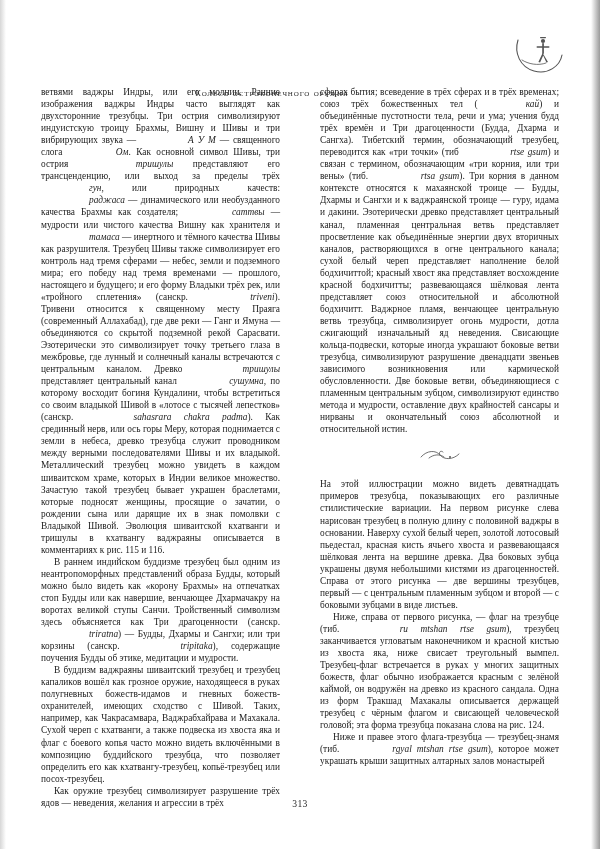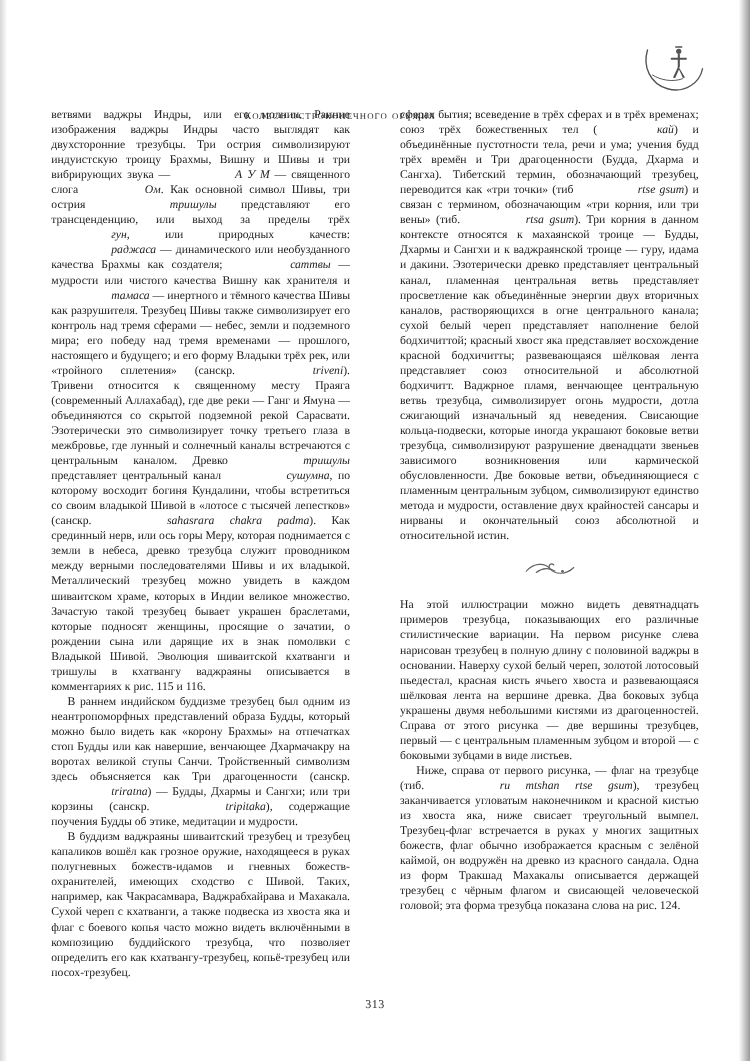--- a/index.html
+++ b/index.html
@@ -132,20 +132,21 @@
     </svg>
   </div>
 
   <div class="columns">
 
     <div class="col">
       <div>
           <p class="noindent"><span>ветвями ваджры Индры, или его молнии. Ранние изображения ваджры Индры часто выглядят как двухсторонние трезубцы. Три острия символизируют индуистскую троицу Брахмы, Вишну и Шивы и три вибрирующих звука — </span><i>А У М</i><span> — священного слога </span><i>Ом</i><span>. Как основной символ Шивы, три острия </span><i>тришулы</i><span> представляют его трансценденцию, или выход за пределы трёх </span><i>гун</i><span>, или природных качеств: </span><i>раджаса</i><span> — динамического или необузданного качества Брахмы как создателя; </span><i>саттвы</i><span> — мудрости или чистого качества Вишну как хранителя и </span><i>тамаса</i><span> — инертного и тёмного качества Шивы как разрушителя. Трезубец Шивы также символизирует его контроль над тремя сферами — небес, земли и подземного мира; его победу над тремя временами — прошлого, настоящего и будущего; и его форму Владыки трёх рек, или «тройного сплетения» (санскр. </span><i>triveni</i><span>). Тривени относится к священному месту Праяга (современный Аллахабад), где две реки — Ганг и Ямуна — объединяются со скрытой подземной рекой Сарасвати. Эзотерически это символизирует точку третьего глаза в межбровье, где лунный и солнечный каналы встречаются с центральным каналом. Древко </span><i>тришулы</i><span> представляет центральный канал </span><i>сушумна</i><span>, по которому восходит богиня Кундалини, чтобы встретиться со своим владыкой Шивой в «лотосе с тысячей лепестков» (санскр. </span><i>sahasrara chakra padma</i><span>). Как срединный нерв, или ось горы Меру, которая поднимается с земли в небеса, древко трезубца служит проводником между верными последователями Шивы и их владыкой. Металлический трезубец можно увидеть в каждом шиваитском храме, которых в Индии великое множество. Зачастую такой трезубец бывает украшен браслетами, которые подносят женщины, просящие о зачатии, о рождении сына или дарящие их в знак помолвки с Владыкой Шивой. Эволюция шиваитской кхатванги и тришулы в кхатвангу ваджраяны описывается в комментариях к рис. 115 и 116.</span></p>
           <p class="indent"><span>В раннем индийском буддизме трезубец был одним из неантропоморфных представлений образа Будды, который можно было видеть как «корону Брахмы» на отпечатках стоп Будды или как навершие, венчающее Дхармачакру на воротах великой ступы Санчи. Тройственный символизм здесь объясняется как Три драгоценности (санскр. </span><i>triratna</i><span>) — Будды, Дхармы и Сангхи; или три корзины (санскр. </span><i>tripitaka</i><span>), содержащие поучения Будды об этике, медитации и мудрости.</span></p>
           <p class="indent"><span>В буддизм ваджраяны шиваитский трезубец и трезубец капаликов вошёл как грозное оружие, находящееся в руках полугневных божеств-идамов и гневных божеств-охранителей, имеющих сходство с Шивой. Таких, например, как Чакрасамвара, Ваджрабхайрава и Махакала. Сухой череп с кхатванги, а также подвеска из хвоста яка и флаг с боевого копья часто можно видеть включёнными в композицию буддийского трезубца, что позволяет определить его как кхатвангу-трезубец, копьё-трезубец или посох-трезубец.</span></p>
+          <p class="indent"><span>Как оружие трезубец символизирует разрушение трёх ядов — неведения, желания и агрессии в трёх</span></p>
         </div>
     </div>
 
     <div class="col">
       <div>
           <p class="noindent"><span>сферах бытия; всеведение в трёх сферах и в трёх временах; союз трёх божественных тел (</span><i>кай</i><span>) и объединённые пустотности тела, речи и ума; учения будд трёх времён и Три драгоценности (Будда, Дхарма и Сангха). Тибетский термин, обозначающий трезубец, переводится как «три точки» (тиб </span><i>rtse gsum</i><span>) и связан с термином, обозначающим «три корния, или три вены» (тиб. </span><i>rtsa gsum</i><span>). Три корния в данном контексте относятся к махаянской троице — Будды, Дхармы и Сангхи и к ваджраянской троице — гуру, идама и дакини. Эзотерически древко представляет центральный канал, пламенная центральная ветвь представляет просветление как объединённые энергии двух вторичных каналов, растворяющихся в огне центрального канала; сухой белый череп представляет наполнение белой бодхичиттой; красный хвост яка представляет восхождение красной бодхичитты; развевающаяся шёлковая лента представляет союз относительной и абсолютной бодхичитт. Ваджрное пламя, венчающее центральную ветвь трезубца, символизирует огонь мудрости, дотла сжигающий изначальный яд неведения. Свисающие кольца-подвески, которые иногда украшают боковые ветви трезубца, символизируют разрушение двенадцати звеньев зависимого возникновения или кармической обусловленности. Две боковые ветви, объединяющиеся с пламенным центральным зубцом, символизируют единство метода и мудрости, оставление двух крайностей сансары и нирваны и окончательный союз абсолютной и относительной истин.</span></p>
         </div>
 
       <div class="ornament">
         <svg viewBox="0 0 46 15" width="46" height="15" aria-hidden="true">
@@ -154,20 +155,21 @@
             <path d="M12 10 C 17 6, 23 6, 27 9"></path>
             <path d="M23 7 C 21 4, 24 2, 26 4"></path>
           </g>
           <circle cx="33" cy="9" r="1.1" fill="#3a3a3a"></circle>
         </svg>
       </div>
 
       <div>
           <p class="noindent"><span>На этой иллюстрации можно видеть девятнадцать примеров трезубца, показывающих его различные стилистические вариации. На первом рисунке слева нарисован трезубец в полную длину с половиной ваджры в основании. Наверху сухой белый череп, золотой лотосовый пьедестал, красная кисть ячьего хвоста и развевающаяся шёлковая лента на вершине древка. Два боковых зубца украшены двумя небольшими кистями из драгоценностей. Справа от этого рисунка — две вершины трезубцев, первый — с центральным пламенным зубцом и второй — с боковыми зубцами в виде листьев.</span></p>
           <p class="indent"><span>Ниже, справа от первого рисунка, — флаг на трезубце (тиб. </span><i>ru mtshan rtse gsum</i><span>), трезубец заканчивается угловатым наконечником и красной кистью из хвоста яка, ниже свисает треугольный вымпел. Трезубец-флаг встречается в руках у многих защитных божеств, флаг обычно изображается красным с зелёной каймой, он водружён на древко из красного сандала. Одна из форм Тракшад Махакалы описывается держащей трезубец с чёрным флагом и свисающей человеческой головой; эта форма трезубца показана слова на рис. 124.</span></p>
+          <p class="indent"><span>Ниже и правее этого флага-трезубца — трезубец-знамя (тиб. </span><i>rgyal mtshan rtse gsum</i><span>), которое может украшать крыши защитных алтарных залов монастырей</span></p>
         </div>
     </div>
 
   </div>
 
   <div class="folio">313</div>
 
 </div>
 
 </body></html>

